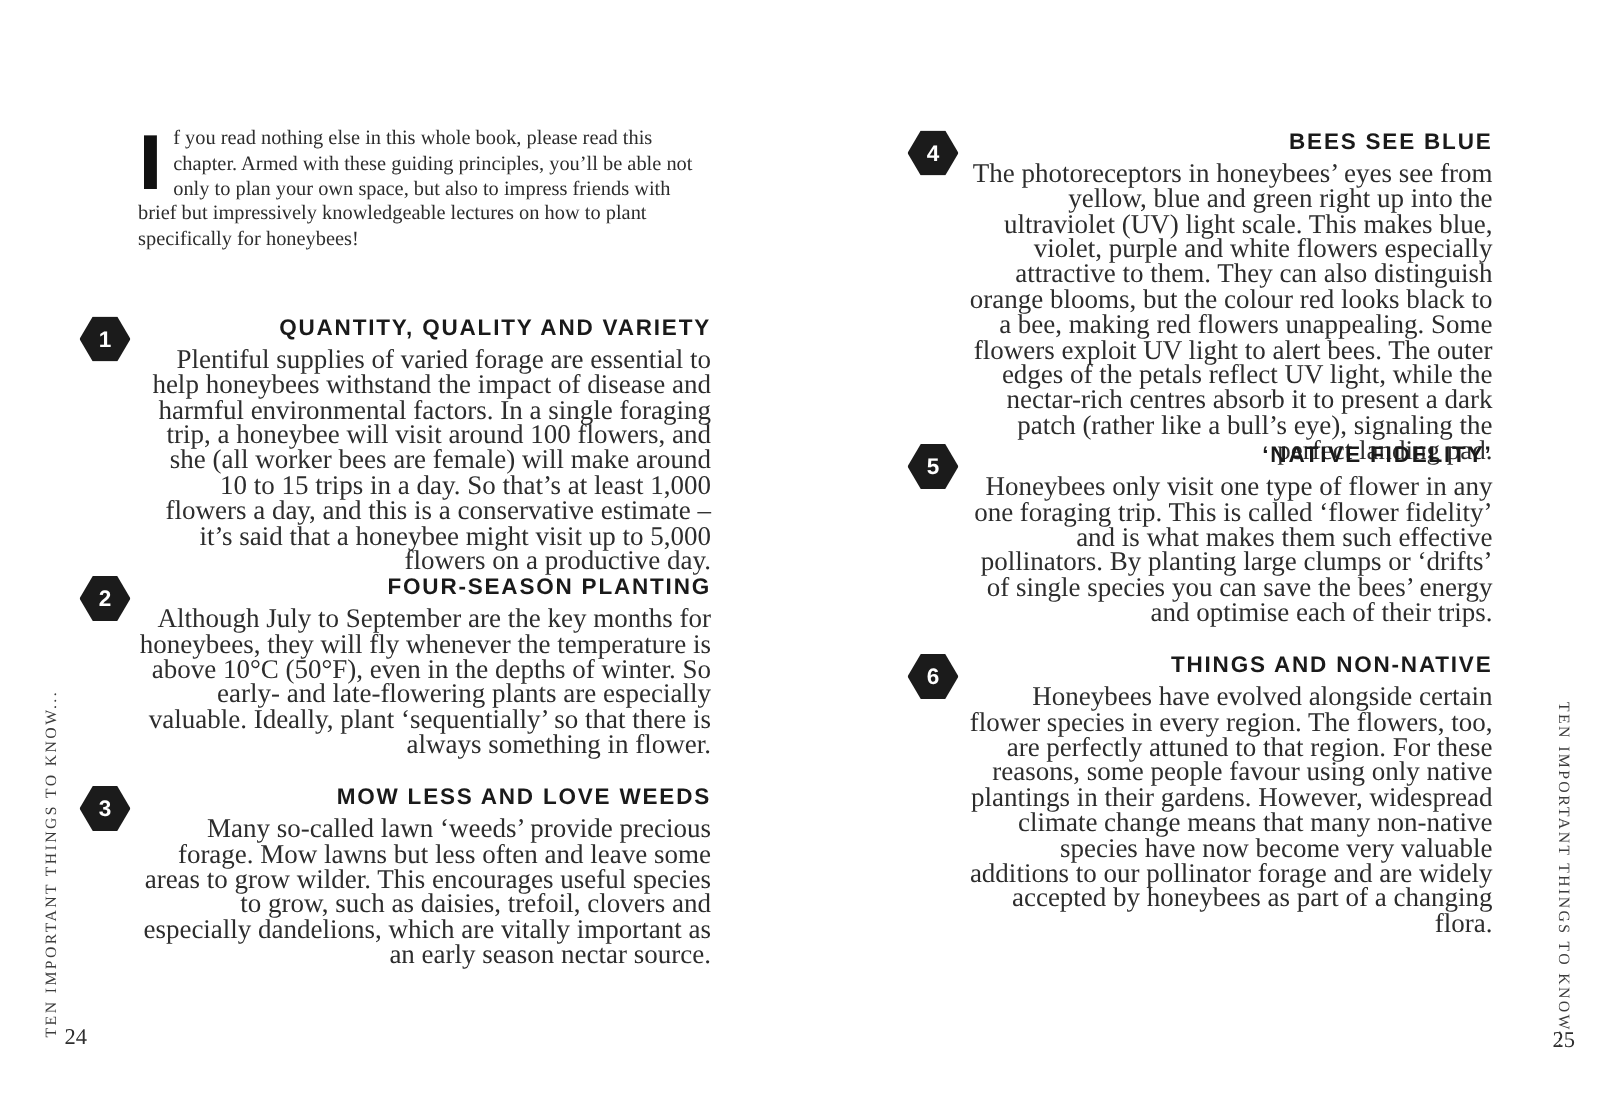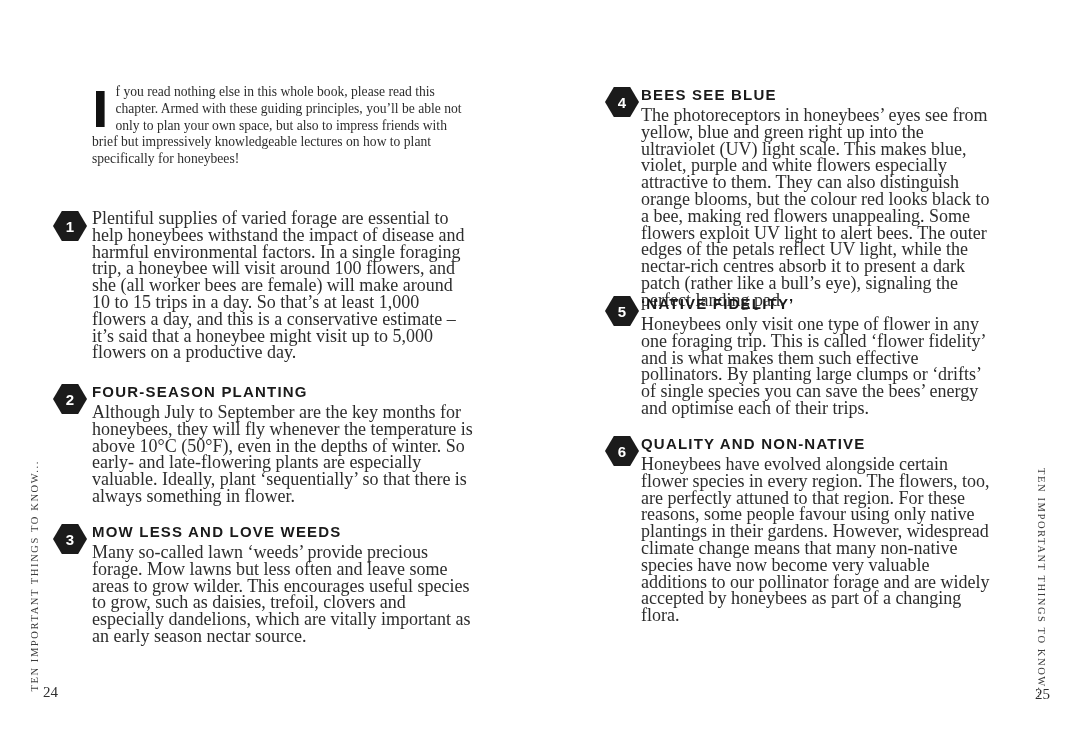--- a/index.html
+++ b/index.html
@@ -24,21 +24,21 @@
   
   .section{position:absolute;display:block;}
   .page.left  .section{left:53px;width:421px;}
   .page.right .section{left:65px;width:392px;}
   .badge{
     position:absolute;left:0;top:1px;width:34px;height:30px;background:#1b1b1b;
     clip-path:polygon(26% 0,74% 0,100% 50%,74% 100%,26% 100%,0 50%);
     display:flex;align-items:center;justify-content:center;
   }
   .badge span{color:#fff;font-family:"Liberation Sans",sans-serif;font-weight:700;font-size:15px;}
-  .sec-content{margin-left:39px;}
+  .sec-content{margin-left:39px;text-align:right;}
   .page.right .sec-content{margin-left:36px;width:354px;}
   .page.left  .sec-content{width:382px;}
   .sec-title{
     margin:0 0 3px 0;font-family:"Liberation Sans",sans-serif;font-weight:700;
     font-size:15px;letter-spacing:1.2px;color:#1a1a1a;line-height:18px;
   }
   .sec-body{margin:0;font-size:18px;line-height:16.8px;color:#2d2d2d;}
 
   
   .vhead{
@@ -62,20 +62,21 @@
 
     <div class="intro">
       <span class="dropcap">I</span><span>f you read nothing else in this whole book, please read this chapter. Armed with these guiding principles, you’ll be able not only to plan your own space, but also to impress friends with brief but impressively knowledgeable lectures on how to plant specifically for honeybees!</span>
     </div>
 
     <div class="section" style="top:210px">
       <div class="badge">
         <span>1</span>
       </div>
       <div class="sec-content">
+        <h2 class="sec-title">QUANTITY, QUALITY AND VARIETY</h2>
         <p class="sec-body">Plentiful supplies of varied forage are essential to help honeybees withstand the impact of disease and harmful environmental factors. In a single foraging trip, a honeybee will visit around 100 flowers, and she (all worker bees are female) will make around 10 to 15 trips in a day. So that’s at least 1,000 flowers a day, and this is a conservative estimate – it’s said that a honeybee might visit up to 5,000 flowers on a productive day.</p>
       </div>
     </div>
 
     <div class="section" style="top:383px">
       <div class="badge">
         <span>2</span>
       </div>
       <div class="sec-content">
         <h2 class="sec-title">FOUR-SEASON PLANTING</h2>
@@ -115,21 +116,21 @@
         <h2 class="sec-title">‘NATIVE FIDELITY’</h2>
         <p class="sec-body">Honeybees only visit one type of flower in any one foraging trip. This is called ‘flower fidelity’ and is what makes them such effective pollinators. By planting large clumps or ‘drifts’ of single species you can save the bees’ energy and optimise each of their trips.</p>
       </div>
     </div>
 
     <div class="section" style="top:435px">
       <div class="badge">
         <span>6</span>
       </div>
       <div class="sec-content">
-        <h2 class="sec-title">QUALITY AND NON-NATIVE</h2>
+        <h2 class="sec-title">THINGS AND NON-NATIVE</h2>
         <p class="sec-body">Honeybees have evolved alongside certain flower species in every region. The flowers, too, are perfectly attuned to that region. For these reasons, some people favour using only native plantings in their gardens. However, widespread climate change means that many non-native species have now become very valuable additions to our pollinator forage and are widely accepted by honeybees as part of a changing flora.</p>
       </div>
     </div>
 
   </section>
 
   <div class="vhead vhead-left">TEN IMPORTANT THINGS TO KNOW...</div>
   <div class="vhead vhead-right">TEN IMPORTANT THINGS TO KNOW...</div>
   <div class="pagenum left">24</div>
   <div class="pagenum right">25</div>

